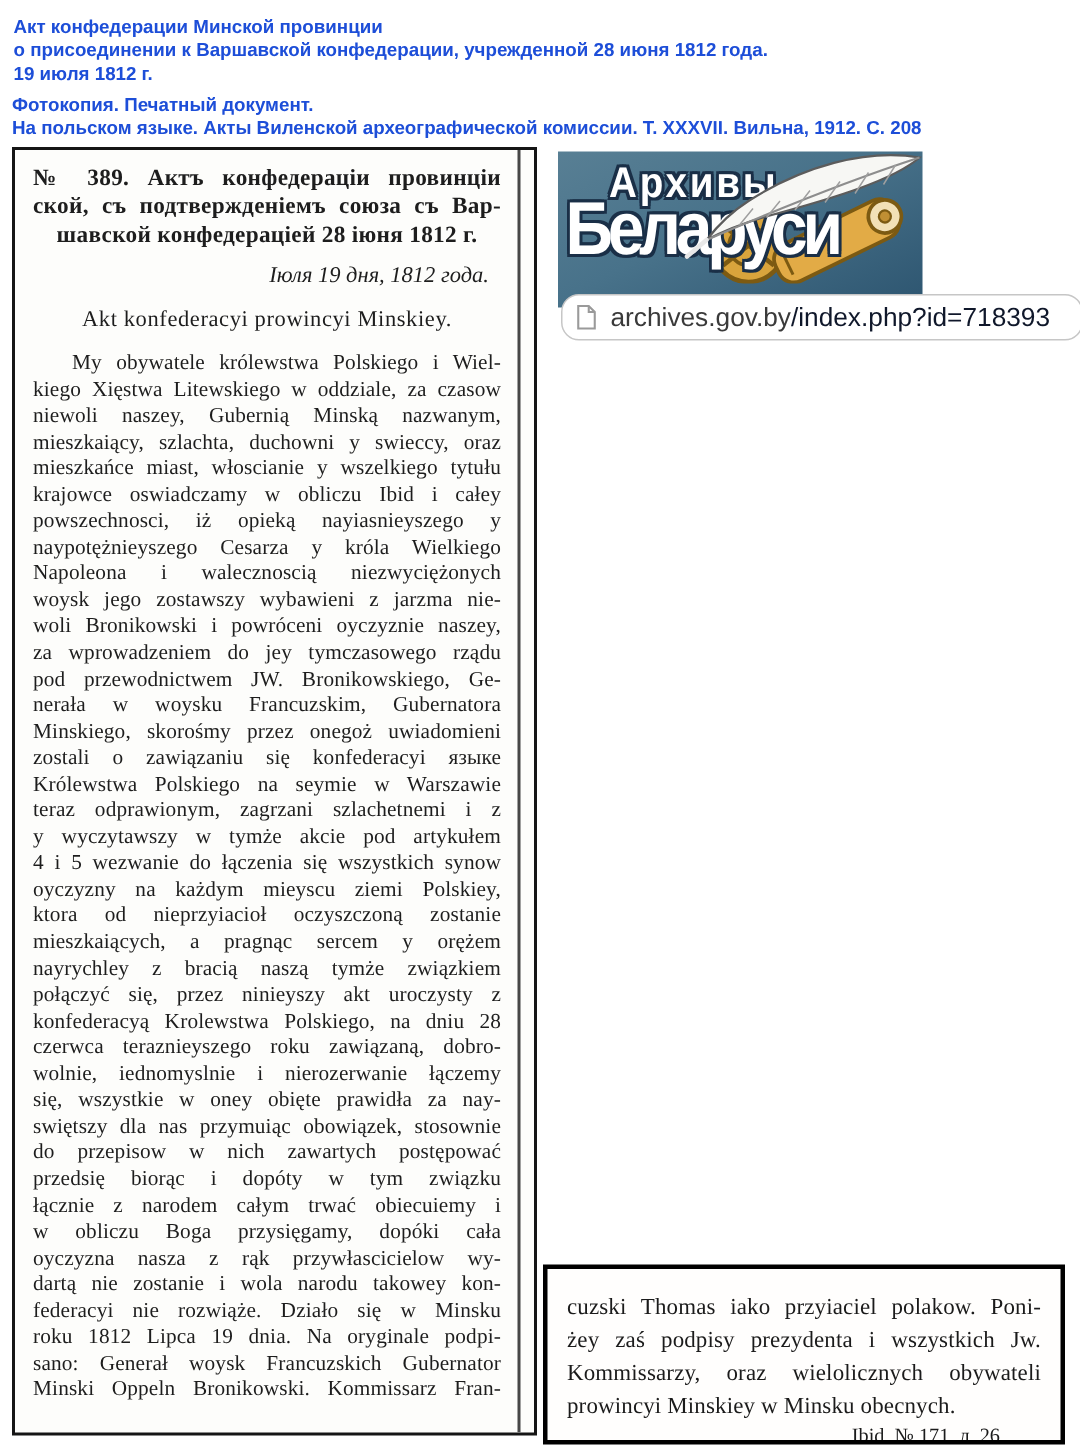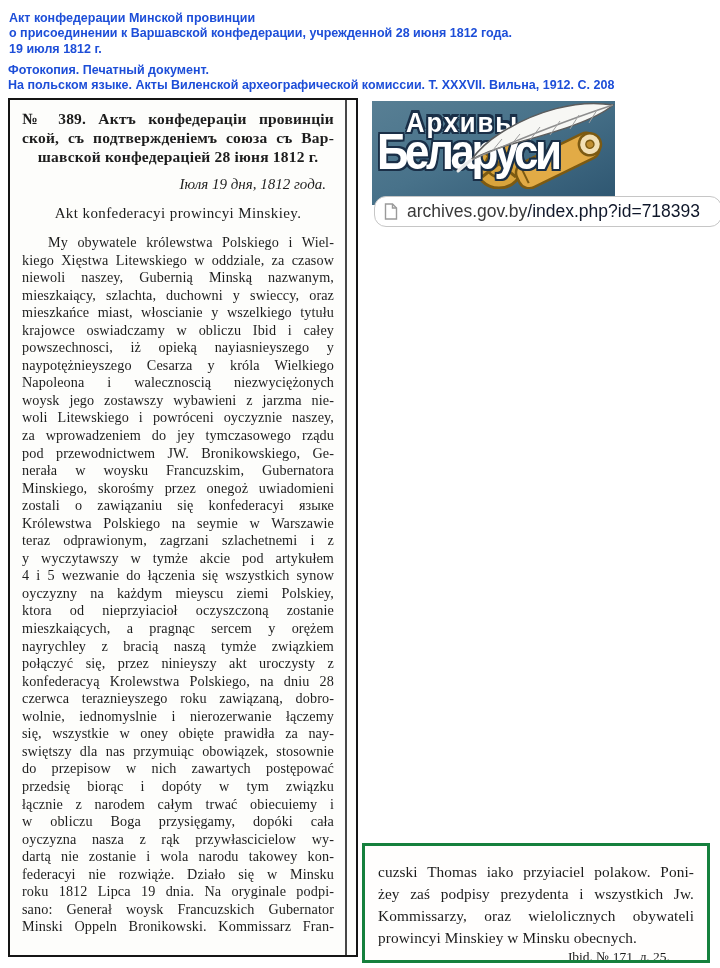--- a/index.html
+++ b/index.html
@@ -41,21 +41,21 @@
 
   
   .urlbar{position:absolute;left:362px;top:196px;width:348px;height:31px;box-sizing:border-box;
           background:#fff;border:1px solid #c6c6c6;border-radius:12px;
           display:flex;align-items:center;padding-left:9px;font-size:17.5px;white-space:nowrap;margin-left:12px;}
   .urlbar .host{color:#3a3a3a;margin-left:9px;}
   .urlbar .path{color:#0f172a;}
 
   
   .fragment{position:absolute;left:362px;top:843px;width:348px;height:120px;box-sizing:border-box;
-            background:#fffefd;border:3px solid #15803d;overflow:hidden;
+            background:#fffefd;border:3px solid #000000;overflow:hidden;
             font-family:"Liberation Serif","DejaVu Serif",serif;color:#1b1b1b;
             padding:15px 13px 0 13px;}
   .fragment .line{font-size:15.3px;line-height:22px;height:22px;overflow:hidden;
                   text-align:justify;text-align-last:justify;text-justify:inter-word;letter-spacing:.1px;}
   .fragment .line:last-child{text-align-last:left;}
   .fragment-ref{text-align:right;padding-right:24px;font-size:13.5px;line-height:16px;}
 </style>
 </head>
 <body>
 
@@ -85,21 +85,21 @@
           <div class="line">My obywatele królewstwa Polskiego i Wiel-</div>
           <div class="line">kiego Xięstwa Litewskiego w oddziale, za czasow</div>
           <div class="line">niewoli naszey, Gubernią Minską nazwanym,</div>
           <div class="line">mieszkaiący, szlachta, duchowni y swieccy, oraz</div>
           <div class="line">mieszkańce miast, włoscianie y wszelkiego tytułu</div>
           <div class="line">krajowce oswiadczamy w obliczu Ibid i całey</div>
           <div class="line">powszechnosci, iż opieką nayiasnieyszego y</div>
           <div class="line">naypotężnieyszego Cesarza y króla Wielkiego</div>
           <div class="line">Napoleona i walecznoscią niezwyciężonych</div>
           <div class="line">woysk jego zostawszy wybawieni z jarzma nie-</div>
-          <div class="line">woli Litewskiego i powróceni oyczyznie naszey,</div>
+          <div class="line">woli Bronikowski i powróceni oyczyznie naszey,</div>
           <div class="line">za wprowadzeniem do jey tymczasowego rządu</div>
           <div class="line">pod przewodnictwem JW. Bronikowskiego, Ge-</div>
           <div class="line">nerała w woysku Francuzskim, Gubernatora</div>
           <div class="line">Minskiego, skorośmy przez onegoż uwiadomieni</div>
           <div class="line">zostali o zawiązaniu się konfederacyi языке</div>
           <div class="line">Królewstwa Polskiego na seymie w Warszawie</div>
           <div class="line">teraz odprawionym, zagrzani szlachetnemi i z</div>
           <div class="line">y wyczytawszy w tymże akcie pod artykułem</div>
           <div class="line">4 i 5 wezwanie do łączenia się wszystkich synow</div>
           <div class="line">oyczyzny na każdym mieyscu ziemi Polskiey,</div>
@@ -157,16 +157,16 @@
       <span class="path">/index.php?id=718393</span>
   </div>
 
   <div class="fragment">
     <div>
         <div class="line">cuzski Thomas iako przyiaciel polakow. Poni-</div>
         <div class="line">żey zaś podpisy prezydenta i wszystkich Jw.</div>
         <div class="line">Kommissarzy, oraz wielolicznych obywateli</div>
         <div class="line">prowincyi Minskiey w Minsku obecnych.</div>
       </div>
-    <div class="fragment-ref">Ibid. № 171, л. 25.</div>
+    <div class="fragment-ref">Ibid. № 171, л. 26.</div>
   </div>
 
 </div>
 
 </body></html>

